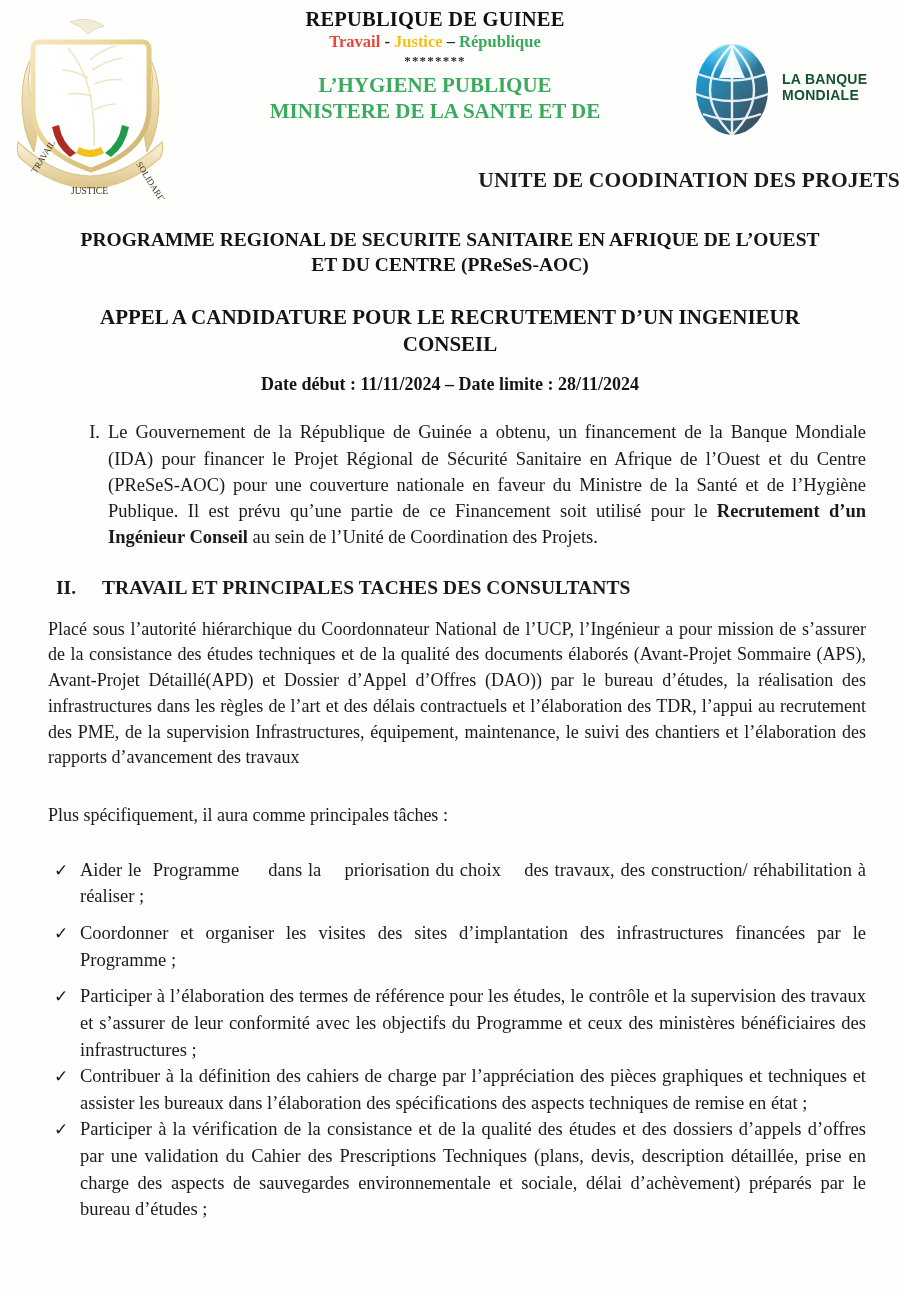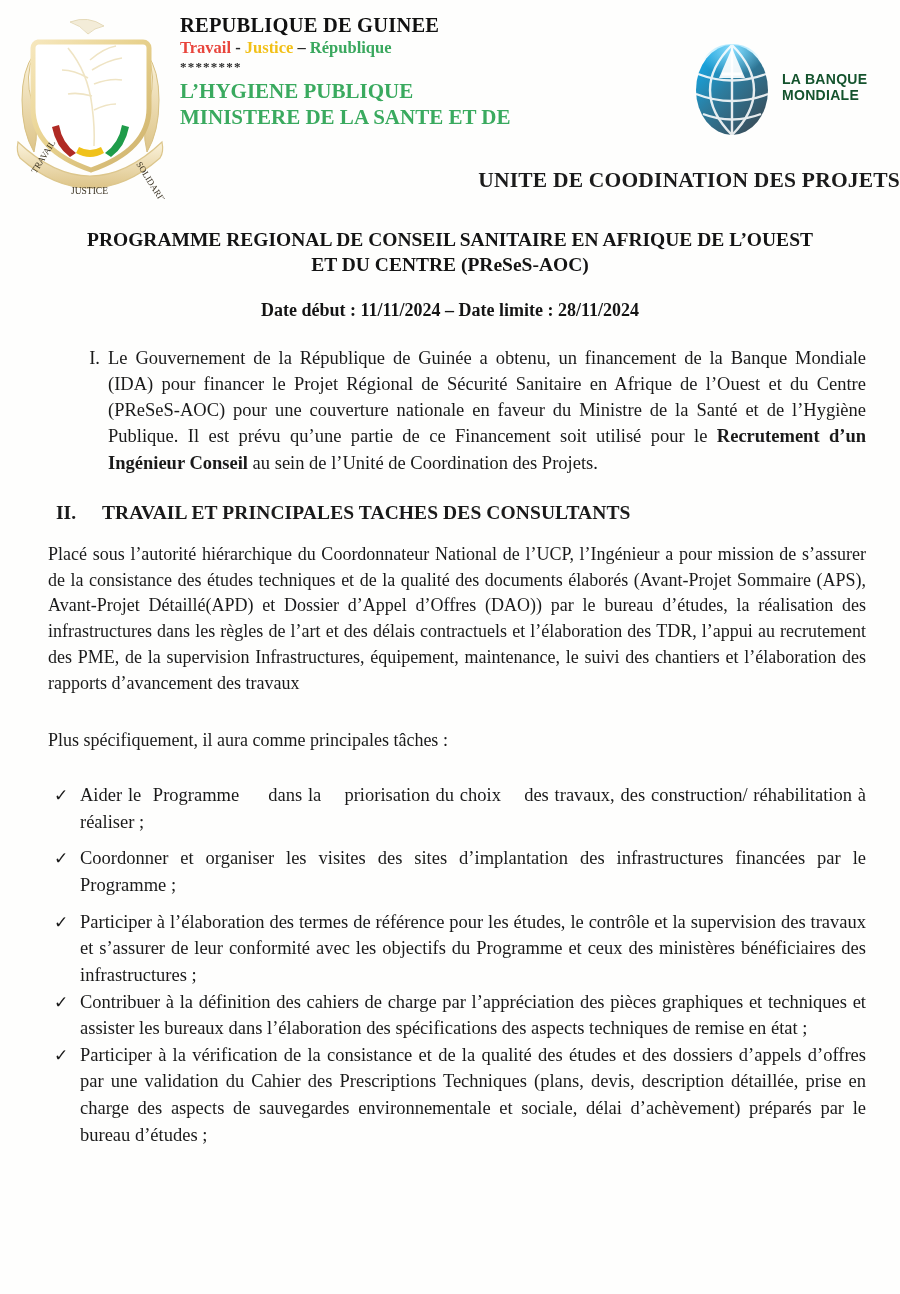--- a/index.html
+++ b/index.html
@@ -55,22 +55,22 @@
     font-size: 14px;
     line-height: 1.12;
     color: #14532d;
     letter-spacing: 0.3px;
   }
 
   .header-center {
     position: absolute;
     left: 180px;
     right: 210px;
-    top: 14px;
-    text-align: left;
+    top: 8px;
+    text-align: center;
   }
   .rep-title {
     font-weight: bold;
     font-size: 20.5px;
     letter-spacing: 0.2px;
     color: #111111;
     line-height: 1.12;
   }
   .motto {
     font-weight: bold;
@@ -132,21 +132,21 @@
     font-weight: bold;
     font-size: 21px;
     line-height: 1.30;
     margin-top: 26px;
     color: #141414;
     padding: 0 8px;
   }
   .date-line {
     font-weight: bold;
     font-size: 18px;
-    margin-top: 22px;
+    margin-top: 16px;
     color: #141414;
   }
 
   
   .body-wrap {
     padding: 0 34px 0 46px;
     margin-top: 24px;
   }
 
   .sec-I {
@@ -321,22 +321,26 @@
         <div>LA BANQUE</div>
         <div>MONDIALE</div>
       </div>
     </div>
 
     <div class="ucp-title">UNITE DE COODINATION DES PROJETS</div>
   </div>
 
   <div class="titles">
     <div class="prog-title">
-      <div>PROGRAMME REGIONAL DE CONSEIL SANITAIRE EN AFRIQUE DE L’OUEST</div>
+      <div>PROGRAMME REGIONAL DE SECURITE SANITAIRE EN AFRIQUE DE L’OUEST</div>
       <div>ET DU CENTRE (PReSeS-AOC)</div>
+    </div>
+    <div class="appel-title">
+      <div>APPEL A CANDIDATURE POUR LE RECRUTEMENT D’UN INGENIEUR</div>
+      <div>CONSEIL</div>
     </div>
     <div class="date-line">Date début : 11/11/2024 – Date limite : 28/11/2024</div>
   </div>
 
   <div class="body-wrap">
 
     <div class="sec-I">
       <div class="num">I.</div>
       <div class="txt"><span>Le Gouvernement de la République de Guinée a obtenu, un financement de la Banque Mondiale (IDA) pour financer le Projet Régional de Sécurité Sanitaire en Afrique de l’Ouest et du Centre (PReSeS-AOC) pour une couverture nationale en faveur du Ministre de la Santé et de l’Hygiène Publique.  Il est prévu qu’une partie de ce Financement soit utilisé pour le </span><b>Recrutement d’un Ingénieur Conseil</b><span> au sein de l’Unité de Coordination des Projets.</span></div>
     </div>

